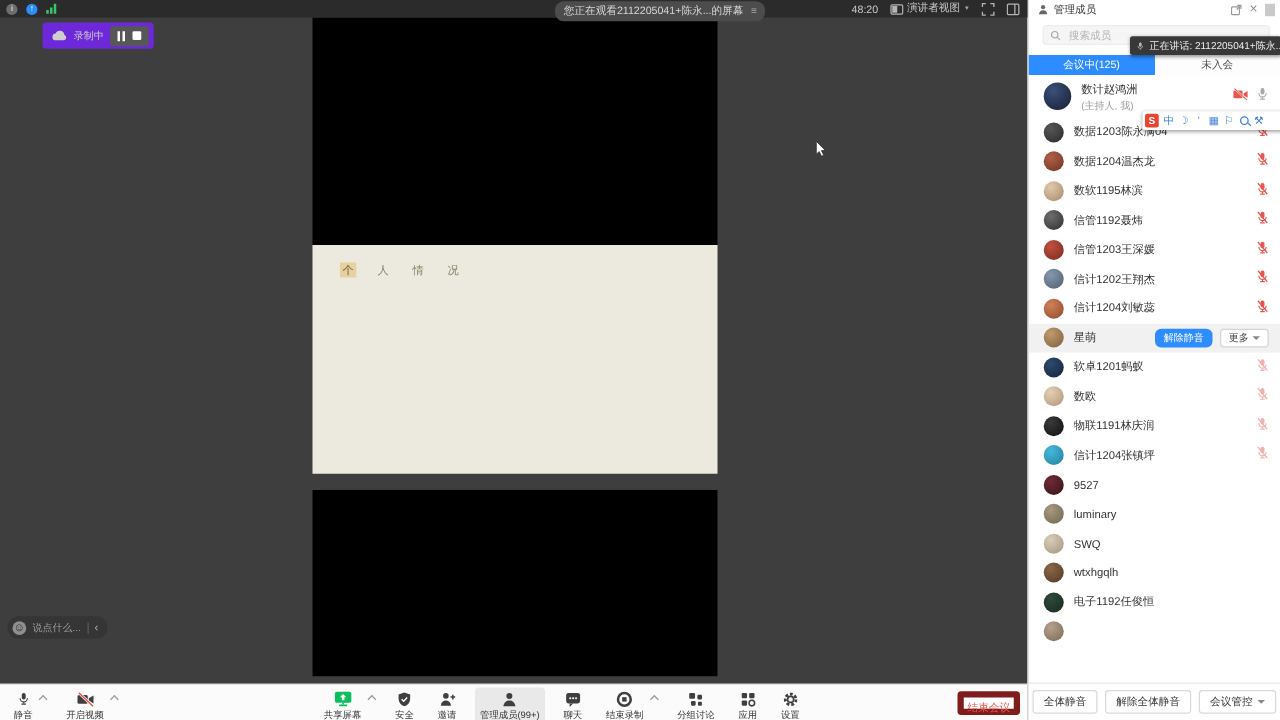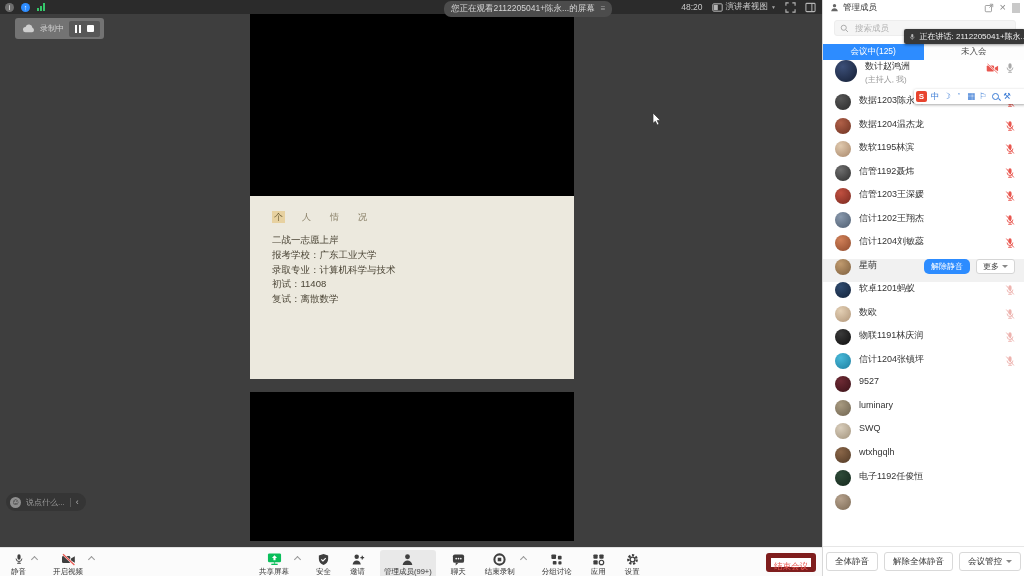--- a/index.html
+++ b/index.html
@@ -28,21 +28,21 @@
   .main{position:absolute;left:0;top:14px;width:822px;height:533px;background:#3e3e3e;}
   .share-top{position:absolute;left:250px;top:0;width:324px;height:182px;background:#000;}
   .share-bottom{position:absolute;left:250px;top:378px;width:324px;height:149px;background:#000;}
   .share-card{position:absolute;left:250px;top:182px;width:324px;height:183px;background:#ece9de;
     box-sizing:border-box;padding:10px 0 0 22px;}
   .ctabs{margin-bottom:9px;}
   .ctab{font-size:9px;color:#8a8068;margin-right:15px;padding:1px 2px;}
   .ctab.active{background:#e7d1a0;color:#6b5c34;}
   .cline{font-size:9.5px;color:#4a4435;line-height:14.8px;white-space:nowrap;}
 
-  .rec-pill{position:absolute;left:15px;top:4px;height:21px;background:#737373;border-radius:3px;
+  .rec-pill{position:absolute;left:34px;top:4px;height:21px;background:#6d28d9;border-radius:3px;
     display:flex;align-items:center;padding:0 4px 0 7px;gap:5px;justify-content:center;}
   .rec-lbl{font-size:8px;color:#cfcfcf;white-space:nowrap;}
   .rec-ctrl{height:16px;background:#575757;border-radius:2px;display:flex;align-items:center;gap:6px;padding:0 6px;}
   .rc-pause{display:flex;gap:2px;}
   .rc-pause i{width:2px;height:8px;background:#fff;display:block;}
   .rc-stop{width:7px;height:7px;background:#fff;border-radius:1px;display:block;}
 
   .chat-bubble{position:absolute;left:6px;top:479px;height:18px;background:rgba(52,52,52,.92);
     border-radius:9px;display:flex;align-items:center;padding:0 7px 0 4px;gap:5px;}
   .smiley{width:11px;height:11px;border-radius:50%;background:#8f8f8f;color:#2f2f2f;font-size:9px;
@@ -78,21 +78,21 @@
   .p-search{position:absolute;left:11px;top:20px;width:182px;height:16px;background:#f5f5f5;
     border:1px solid #ededed;border-radius:3px;box-sizing:border-box;display:flex;align-items:center;padding:0 5px;gap:4px;}
   .p-search input{border:0;background:transparent;outline:none;font-size:8.5px;color:#555;width:130px;
     font-family:inherit;}
   .p-search input::placeholder{color:#b3b3b3;}
   .p-tabs{position:absolute;left:0;top:44px;width:100%;height:16px;display:flex;}
   .p-tab{flex:1;display:flex;align-items:center;justify-content:center;font-size:8.5px;}
   .p-tab.active{background:#2d8cff;color:#fff;}
   .p-tab.idle{background:#fdfdfd;color:#4a4a4a;}
   .p-list{position:absolute;left:0;top:60px;width:100%;height:486px;overflow:hidden;}
-  .prow{display:flex;align-items:flex-start;height:23.5px;padding-left:12px;box-sizing:border-box;}
+  .prow{display:flex;align-items:center;height:23.5px;padding-left:12px;box-sizing:border-box;}
   .prow.host{height:34px;}
   .prow.hover{background:#f1f1f1;}
   .avatar{width:16px;height:16px;border-radius:50%;flex:0 0 auto;}
   .avatar.big{width:22px;height:22px;}
   .pnames{margin-left:8px;min-width:0;}
   .pname{font-size:9px;color:#333;white-space:nowrap;}
   .psub{font-size:8px;color:#9a9a9a;margin-top:1px;}
   .pright{margin-left:auto;display:flex;align-items:center;gap:6px;padding-right:9px;}
   .btn-unmute{background:#2d8cff;border:0;color:#fff;font-size:8px;height:15px;border-radius:5px;
     padding:0 7px;font-family:inherit;line-height:15px;}
@@ -154,27 +154,20 @@
           <rect x="1" y="1.5" width="10" height="9" rx="1"></rect>
           <line x1="7.5" y1="1.5" x2="7.5" y2="10.5"></line>
         </svg>
     </div>
   </div>
 
   <div class="main">
     <div class="share-top"></div>
     <div class="share-card">
       <div class="ctabs"><span class="ctab active">个</span><span class="ctab">人</span><span class="ctab">情</span><span class="ctab">况</span></div>
-      <div>
-          <div class="cline">二战一志愿上岸</div>
-          <div class="cline">报考学校：广东工业大学</div>
-          <div class="cline">录取专业：计算机科学与技术</div>
-          <div class="cline">初试：11408</div>
-          <div class="cline">复试：离散数学</div>
-        </div>
     </div>
     <div class="share-bottom"></div>
 
     <div class="rec-pill">
       <svg width="13" height="9" viewBox="0 0 14 10">
           <path d="M4 9.2a3 3 0 0 1-.3-6A4 4 0 0 1 11.4 4.2 2.6 2.6 0 0 1 11 9.2z" fill="#cfcfcf"></path>
         </svg>
       <span class="rec-lbl">录制中</span>
       <span class="rec-ctrl">
         <span class="rc-pause">

